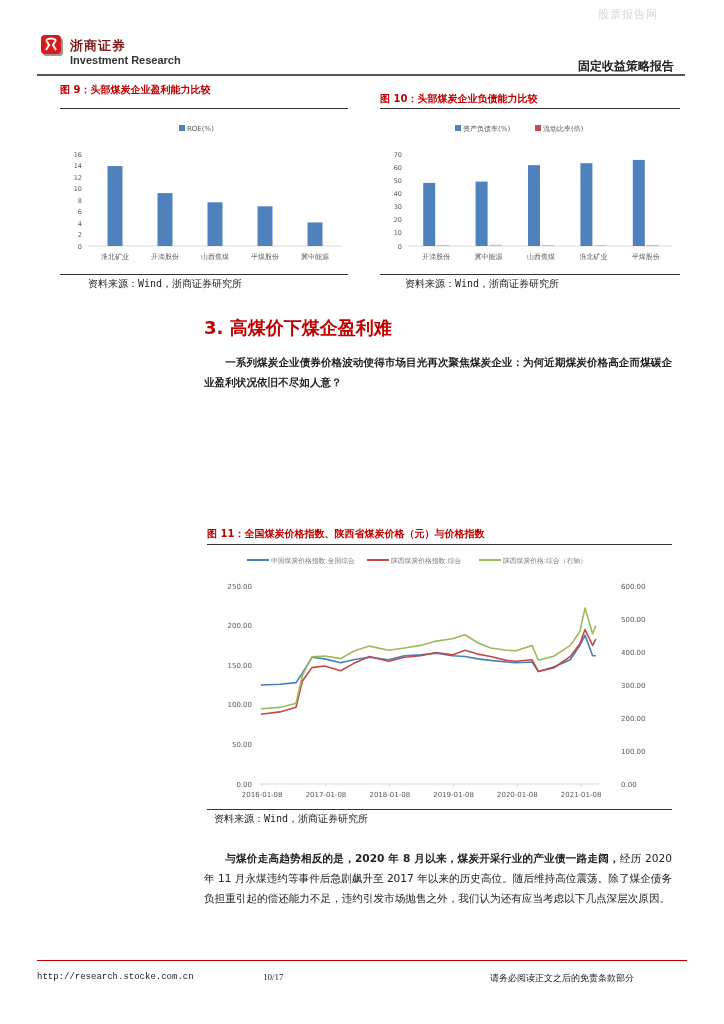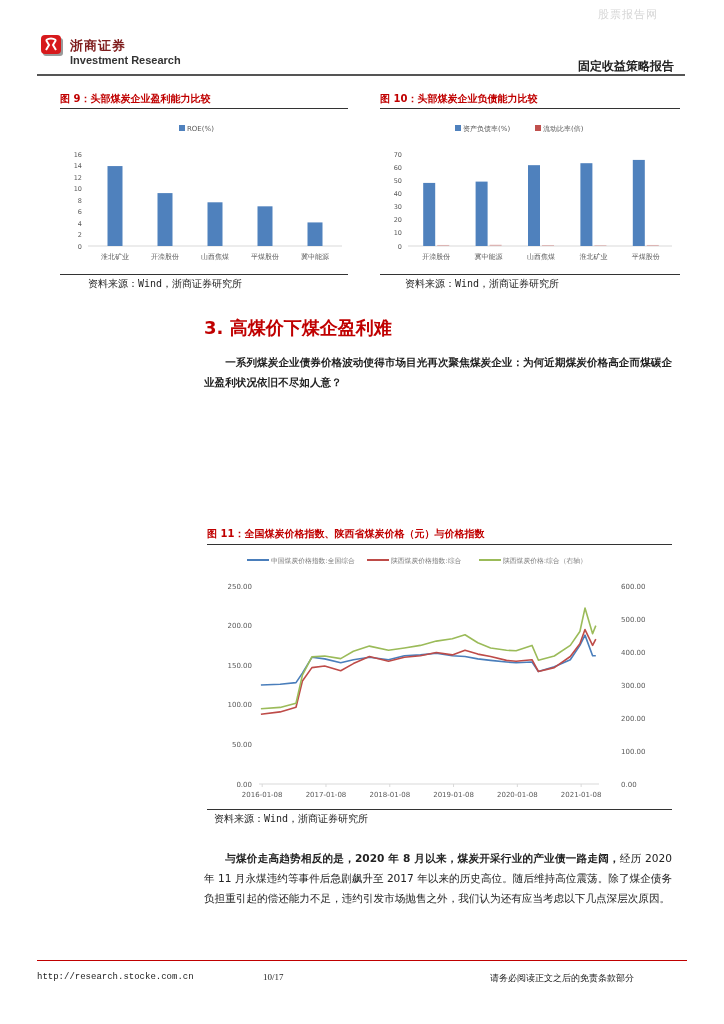--- a/index.html
+++ b/index.html
@@ -35,21 +35,21 @@
 <svg class="abs logo" viewBox="0 0 24 24">
   <rect x="3" y="5" width="20" height="18" rx="3" fill="#9a9a9a"></rect>
   <rect x="1" y="2" width="20" height="19" rx="4" fill="#d7191c"></rect>
   <path d="M6 7 q5 -3 10 0 M6 7 l3 5 -3 5 M16 7 l-3 5 3 5" stroke="#fff" stroke-width="2" fill="none"></path>
 </svg>
 <div class="abs brand-cn">浙商证券</div>
 <div class="abs brand-en">Investment Research</div>
 <div class="abs report-type">固定收益策略报告</div>
 <div class="abs header-rule"></div>
 
-<div class="abs fig-title" style="left:60px; top:92px;">图 9：头部煤炭企业盈利能力比较</div>
+<div class="abs fig-title" style="left:60px; top:83px;">图 9：头部煤炭企业盈利能力比较</div>
 <div class="abs fig-rule" style="left:60px; top:108px; width:288px;"></div>
 <svg class="abs" style="left:60px; top:112px;" width="288" height="160">
   <g id="fig9-legend">
       <rect x="119" y="13" width="6" height="6" fill="#4f81bd"></rect>
       <text x="127" y="19" font-size="7" fill="#595959">ROE(%)</text>
     </g>
   <g id="fig9-yaxis">
       <text x="22" y="136.5" font-size="6.5" fill="#595959" text-anchor="end">0</text>
       <text x="22" y="125" font-size="6.5" fill="#595959" text-anchor="end">2</text>
       <text x="22" y="113.5" font-size="6.5" fill="#595959" text-anchor="end">4</text>

